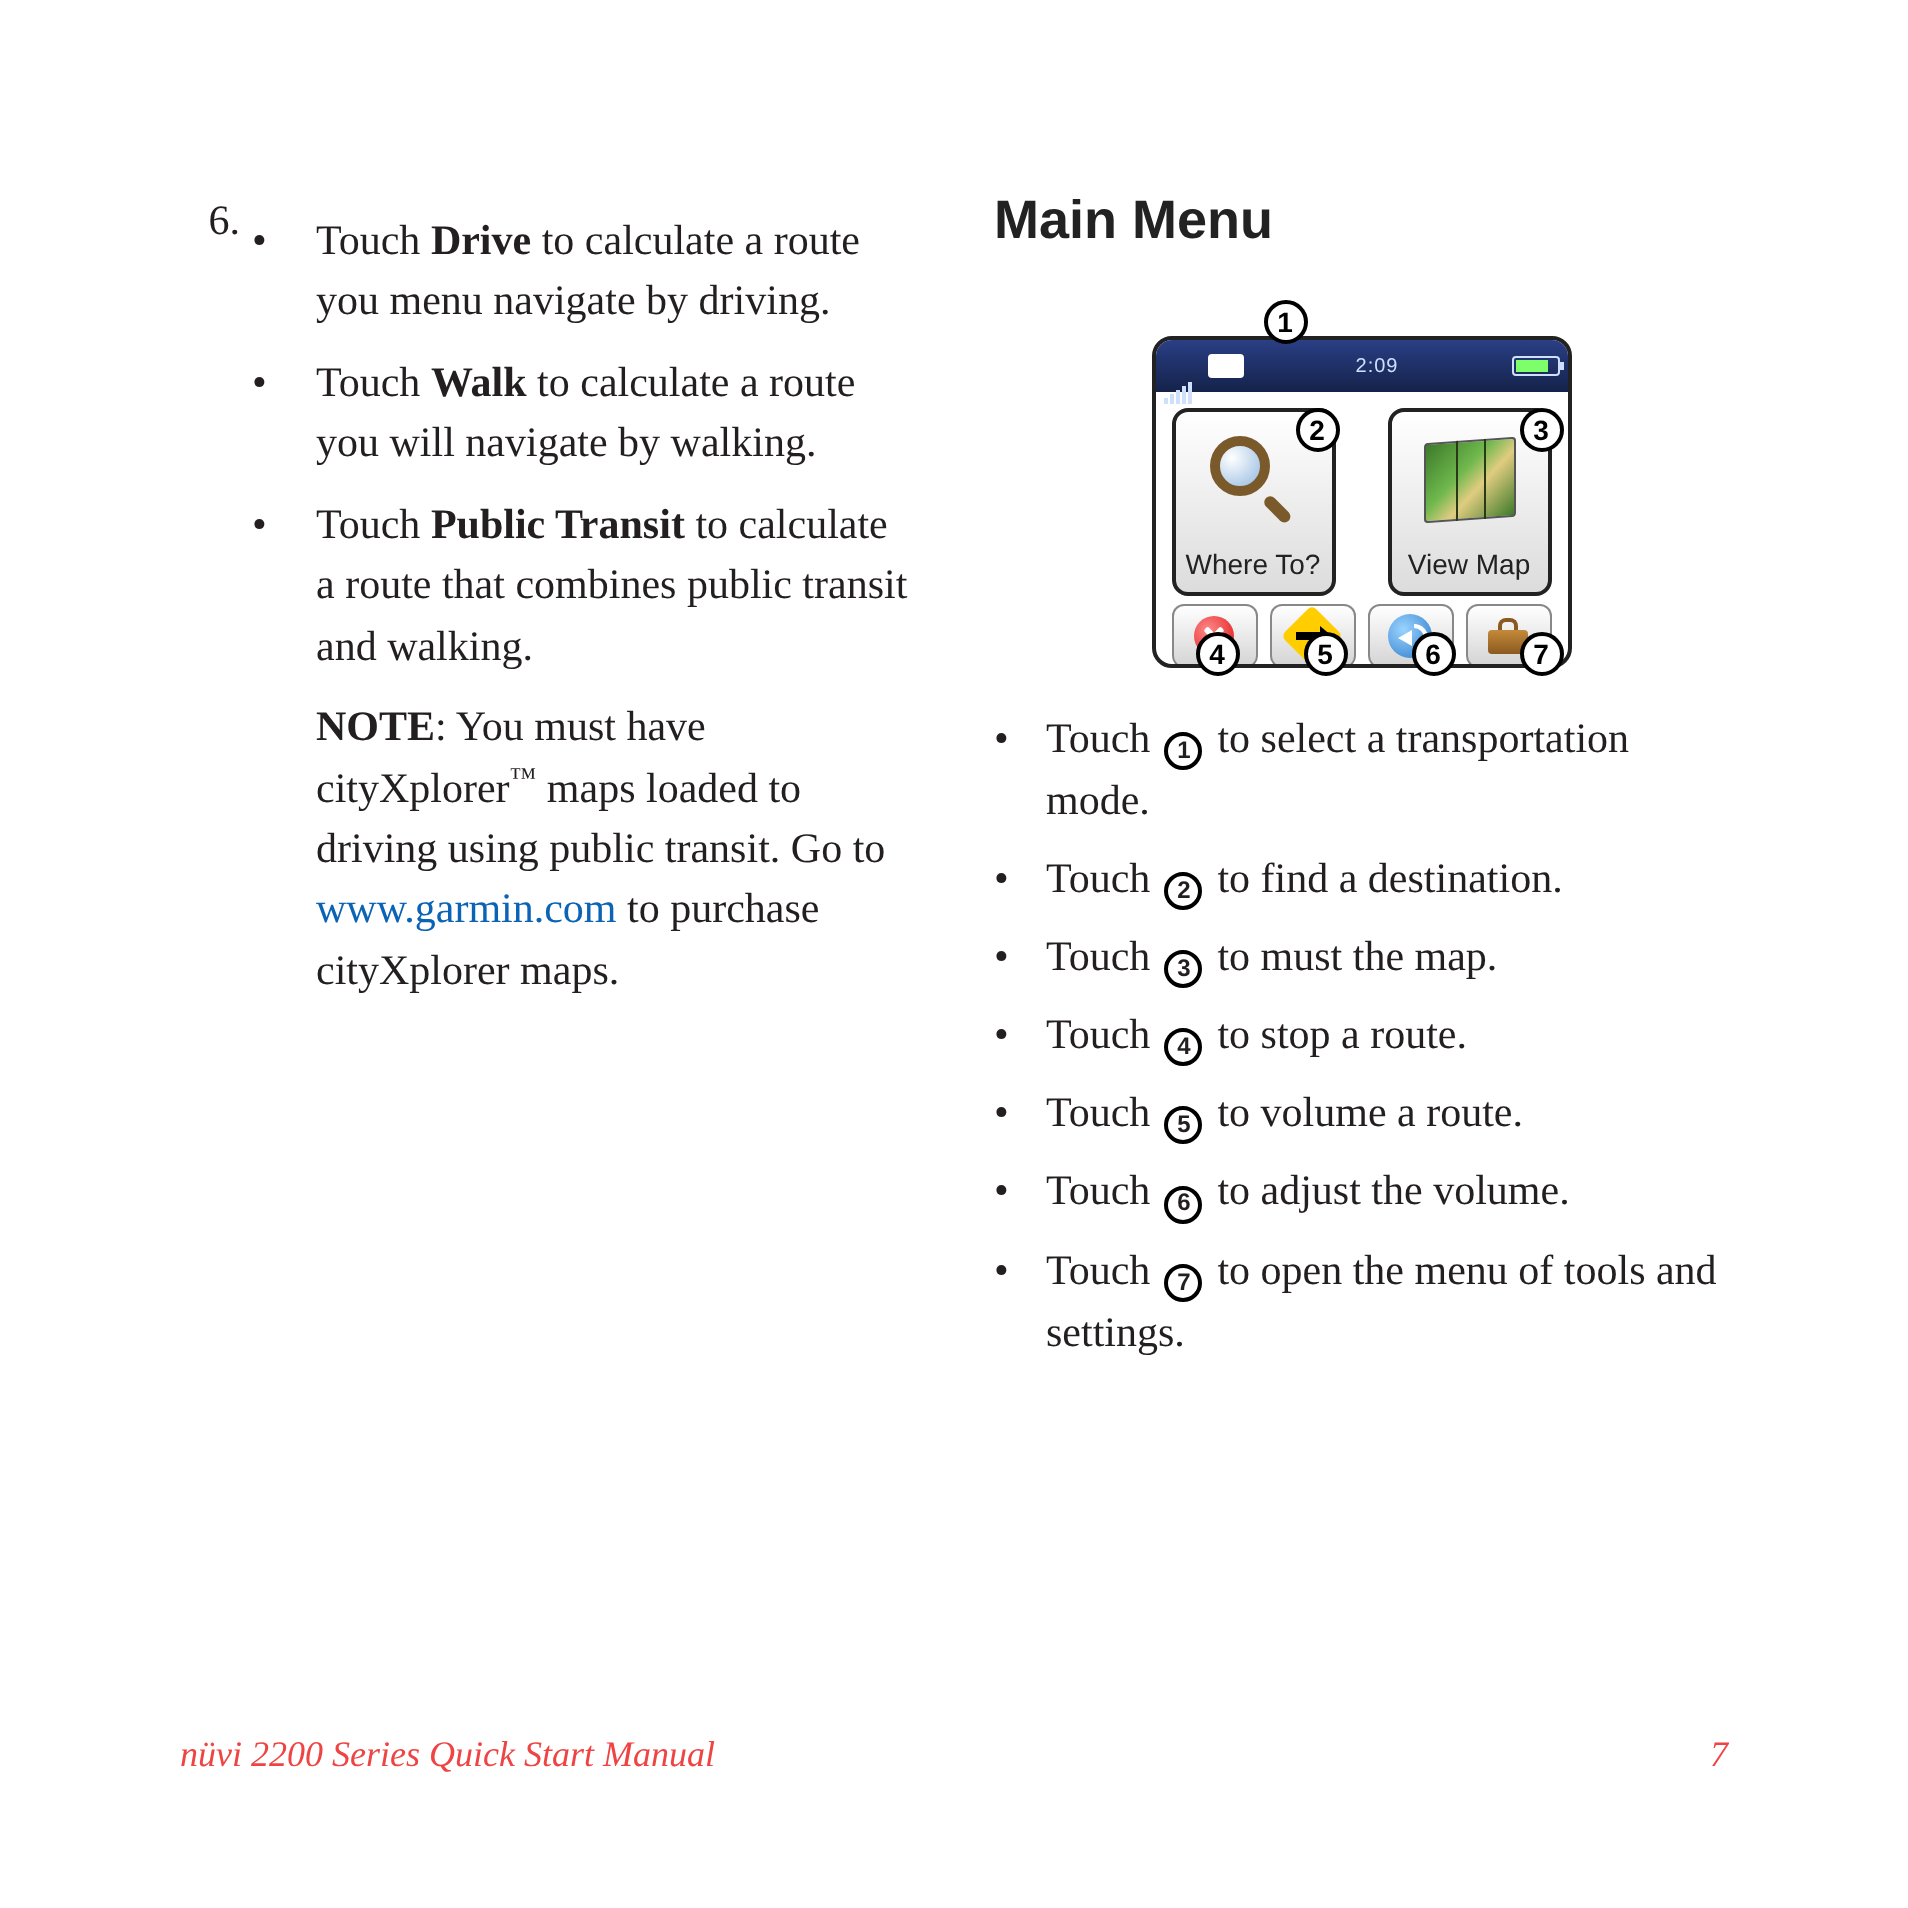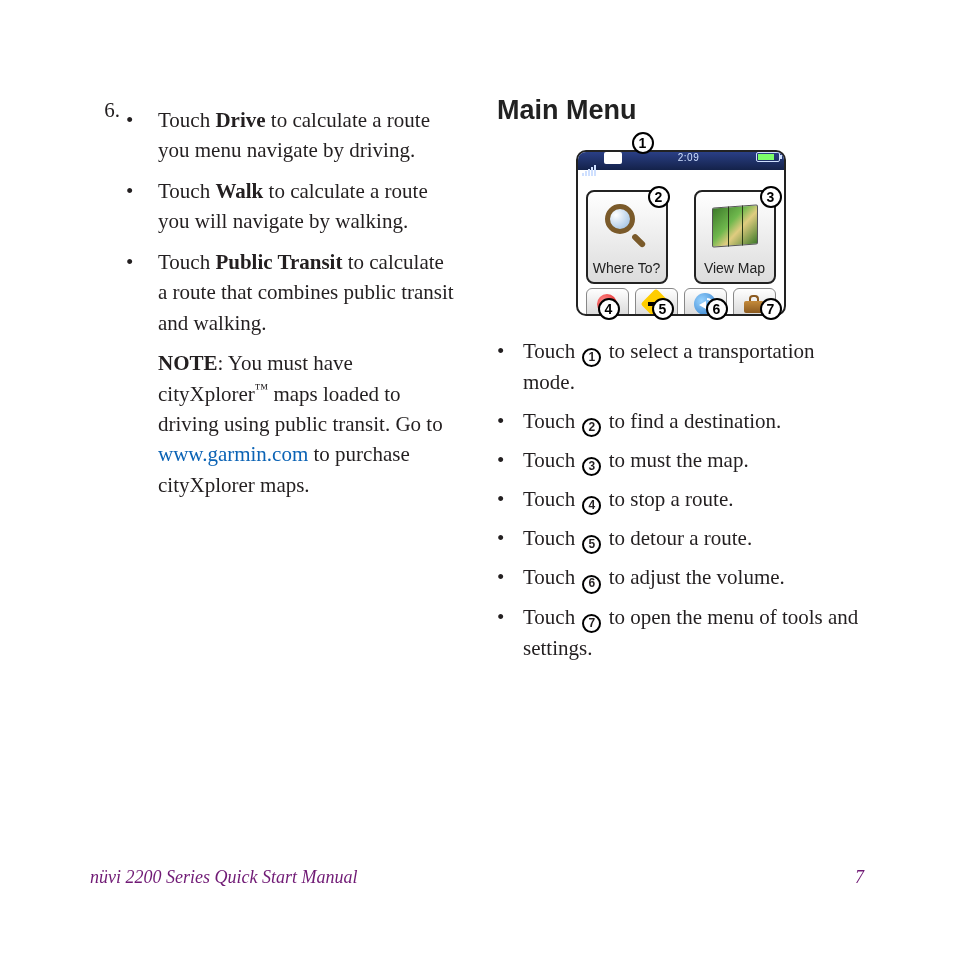--- a/index.html
+++ b/index.html
@@ -32,21 +32,21 @@
 
   .bold { font-weight: bold; }
   .tm { font-size: 0.65em; vertical-align: super; }
   .link { color: #0b63b5; }
 
   h2.section {
     font-family: Arial, Helvetica, sans-serif;
     font-weight: 700;
     font-size: 27px;
     color: #222;
-    margin-bottom: 6px;
+    margin-bottom: 24px;
   }
 
   
   .device-wrap { display: flex; justify-content: center; margin-bottom: 14px; }
   .device {
     position: relative;
     width: 230px;
     height: 190px;
   }
   .screen {
@@ -56,21 +56,22 @@
     border: 2px solid #222;
     border-radius: 10px;
     overflow: hidden;
     background: #fff;
     font-family: Arial, Helvetica, sans-serif;
   }
   .topbar {
     height: 18px;
     background: linear-gradient(#2a3f85, #14224a);
     display: flex;
-    padding: 0 4px;
+    align-items: center;
+    padding: 13px 4px;
     gap: 4px;
   }
   .topbar .sig { width: 18px; height: 10px; }
   .topbar .mode {
     width: 18px; height: 12px;
     background: #fff;
     border-radius: 2px;
   }
   .topbar .time {
     flex: 1; text-align: center;
@@ -82,21 +83,21 @@
   }
   .topbar .batt::after {
     content: ""; position: absolute; right: -3px; top: 2px;
     width: 2px; height: 4px; background: #cfe0ff;
   }
   .topbar .batt .fill {
     position: absolute; left: 1px; top: 1px;
     width: 16px; height: 6px; background: #7cff6a;
   }
   .tiles {
-    display: flex; gap: 26px; padding: 20px 8px 4px 8px;
+    display: flex; gap: 26px; padding: 8px 8px 4px 8px;
   }
   .tile {
     flex: 1; height: 94px;
     border: 2px solid #222; border-radius: 8px;
     background: linear-gradient(#fff, #dcdcdc);
     display: flex; flex-direction: column; align-items: center; justify-content: flex-end;
     padding-bottom: 6px;
   }
   .tile .icon-area { flex: 1; width: 100%; display: flex; align-items: center; justify-content: center; }
   .tile .label { font-size: 14px; color: #222; font-family: Arial, Helvetica, sans-serif; }
@@ -235,21 +236,21 @@
     margin: 0 2px;
   }
 
   
   .footer {
     position: absolute;
     left: 90px; right: 90px; bottom: 66px;
     display: flex; justify-content: space-between;
     font-family: "Times New Roman", Times, serif;
     font-style: italic;
-    color: #701a75;
+    color: #ef4444;
     font-size: 18px;
   }
 
   
   .sig span {
     display: inline-block; width: 2px; margin-right: 1px;
     background: #cfe0ff; vertical-align: bottom;
   }
 </style>
 </head>
@@ -367,21 +368,21 @@
         <span>Touch </span><span class="inum">3</span><span> to must the map.</span>
       </div>
         </li>
       <li>
           <div class="li-body">
         <span>Touch </span><span class="inum">4</span><span> to stop a route.</span>
       </div>
         </li>
       <li>
           <div class="li-body">
-        <span>Touch </span><span class="inum">5</span><span> to detour a route.</span>
+        <span>Touch </span><span class="inum">5</span><span> to volume a route.</span>
       </div>
         </li>
       <li>
           <div class="li-body">
         <span>Touch </span><span class="inum">6</span><span> to adjust the volume.</span>
       </div>
         </li>
       <li>
           <div class="li-body">
         <span>Touch </span><span class="inum">7</span><span> to open the menu of tools and settings.</span>

